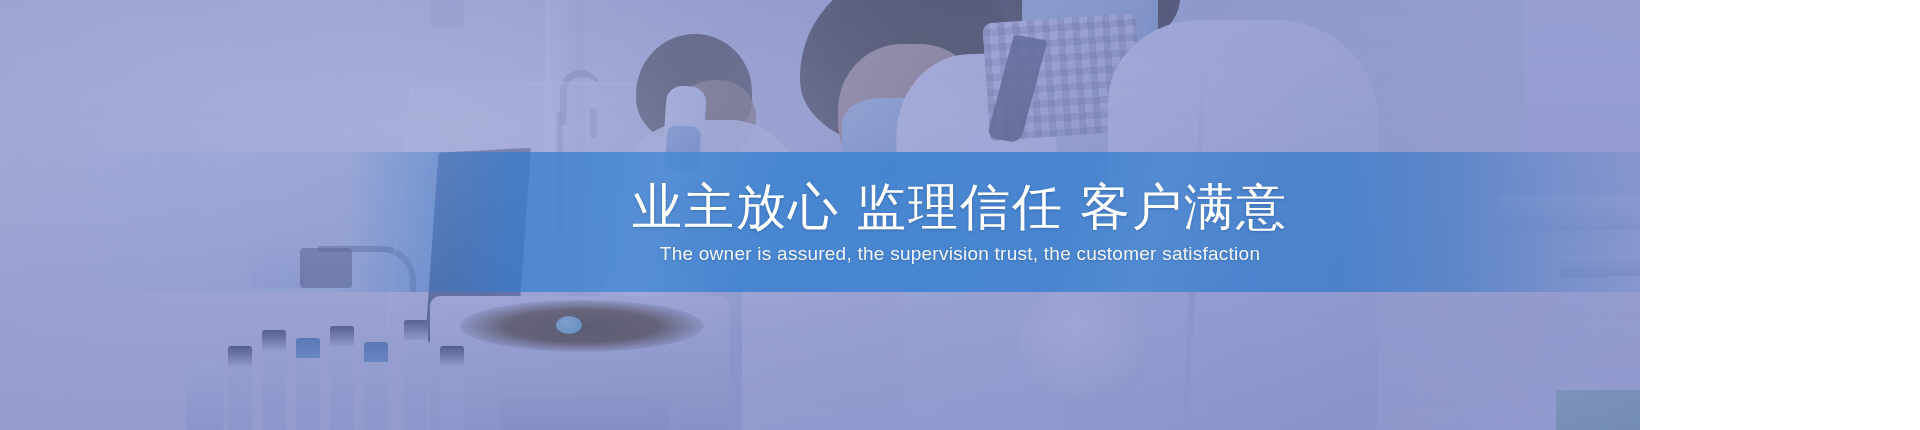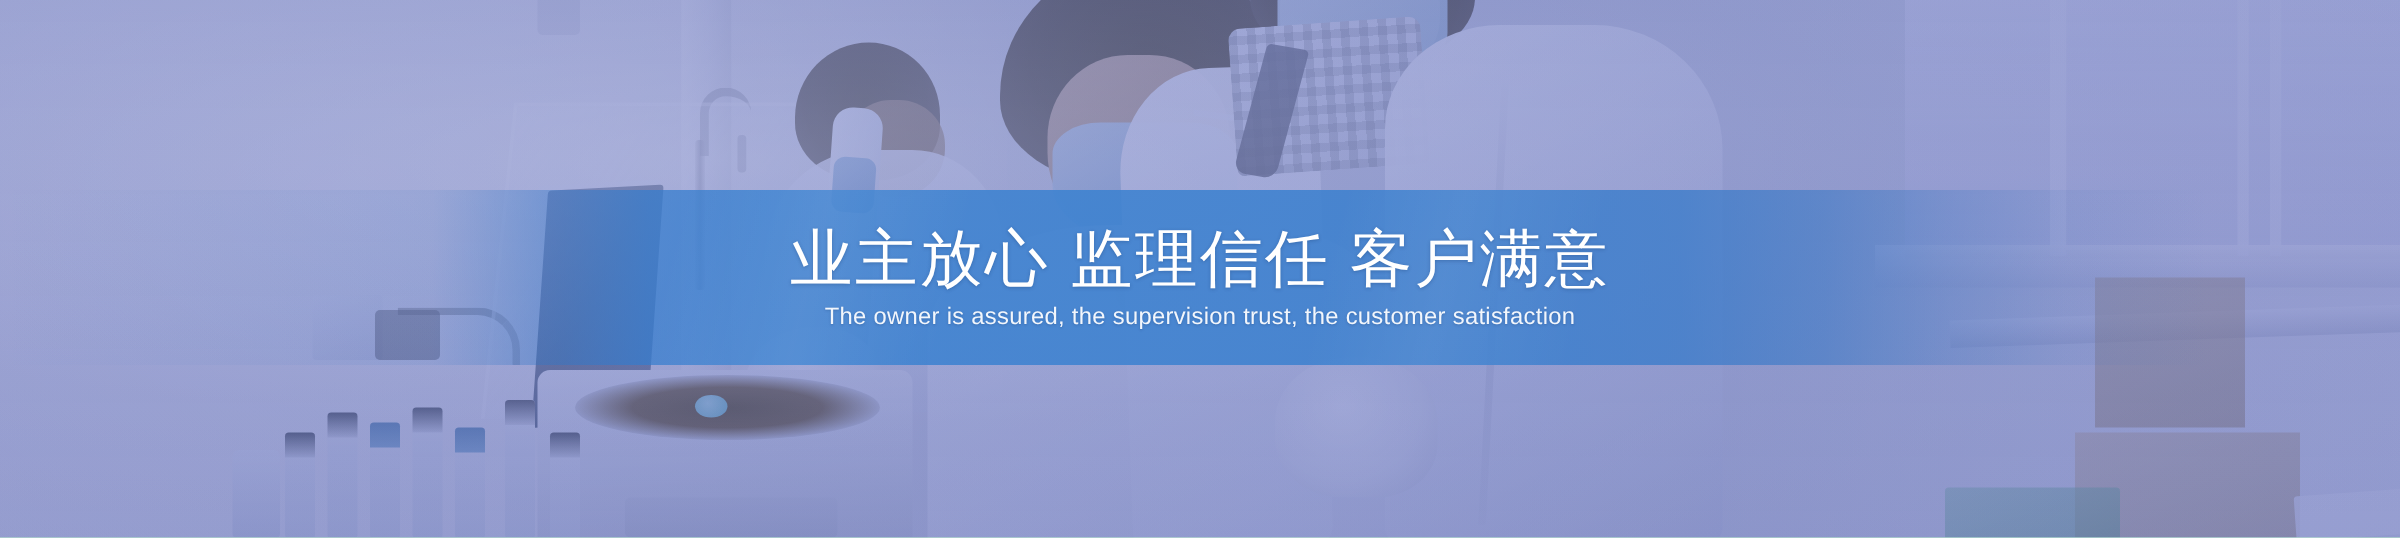--- a/index.html
+++ b/index.html
@@ -7,24 +7,24 @@
     margin: 0;
     padding: 0;
     background: #ffffff;
   }
   body {
     font-family: "Liberation Sans", "DejaVu Sans", sans-serif;
   }
 
   .banner {
     position: relative;
-    width: 1920px;
+    width: 1640px;
     height: 430px;
     overflow: hidden;
-    background: #0f766e;
+    background: #b91c1c;
   }
 
   
   .photo {
     position: absolute;
     inset: 0;
     overflow: hidden;
     filter: blur(0.4px);
   }
 

